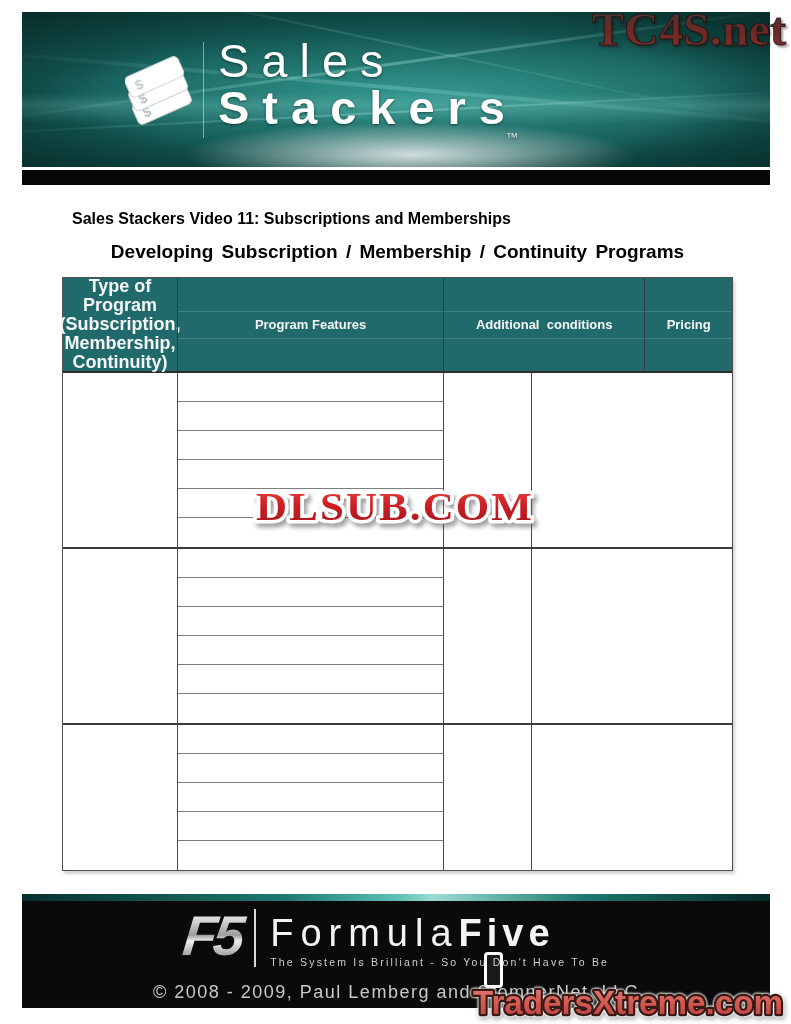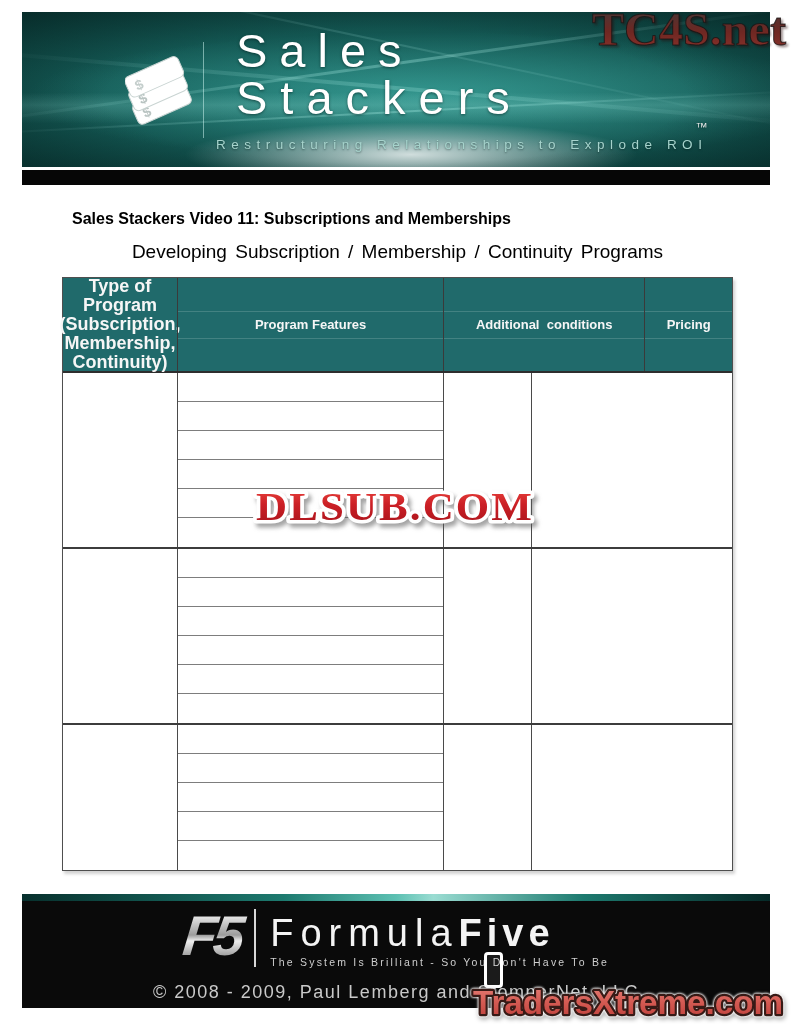--- a/index.html
+++ b/index.html
@@ -22,30 +22,30 @@
   .s3{top:64%;height:2px;transform:rotate(-3deg);}
   .s4{top:20%;height:2px;transform:rotate(12deg);opacity:.5;}
   .band{position:absolute;inset:0;
       background:linear-gradient(180deg,transparent 52%,rgba(150,230,220,0.22) 60%,transparent 72%);}
   .banner-content{position:absolute;left:103px;top:0;height:100%;display:flex;align-items:center;}
   .stack-icon{flex:0 0 auto;margin-right:10px;}
   .logo-divider{width:1px;height:96px;background:rgba(200,240,235,0.55);margin-right:12px;}
   .brand{white-space:nowrap;color:#ffffff;line-height:1;display:flex;align-items:baseline;
       text-shadow:0 1px 3px rgba(0,30,28,0.6);flex-direction:column;}
   .brand-light{font-size:47px;font-weight:400;letter-spacing:12px;}
-  .brand-bold{font-size:47px;font-weight:400;letter-spacing:13px;margin-left:20px;}
+  .brand-bold{font-size:47px;font-weight:700;letter-spacing:13px;margin-left:2px;}
   .tm{font-size:12px;color:#e8e8e8;letter-spacing:0;margin-left:-6px;align-self:flex-end;}
   .tagline{margin-top:4px;font-size:13.5px;letter-spacing:5.5px;color:#a6d3cc;white-space:nowrap;
       text-shadow:0 1px 2px rgba(0,30,28,0.5);}
   .banner-black-bar{position:absolute;left:22px;top:170px;width:748px;height:15px;background:#060606;}
 
   
   .video-title{position:absolute;left:72px;top:210px;font-size:16px;font-weight:700;color:#000;}
   .doc-heading{position:absolute;left:62px;top:241px;width:671px;text-align:center;
-      font-size:19px;font-weight:400;color:#000;word-spacing:3px;}
+      font-size:19px;font-weight:700;color:#000;word-spacing:3px;}
 
   
   .program-table{position:absolute;left:62px;top:277px;width:671px;
       border:1px solid #4f4f4f;box-shadow:2px 3px 3px rgba(0,0,0,0.18);box-sizing:border-box;
       background:#ffffff;}
   .thead{display:flex;height:95px;background:#206a6b;color:#f6f6f6;
       border-bottom:2px solid #2e2e2e;box-sizing:border-box;}
   .th{box-sizing:border-box;display:flex;flex-direction:column;justify-content:center;}
   .th + .th{border-left:1px solid #3a3a3a;}
   .th-type{width:114px;align-items:center;text-align:center;font-weight:700;font-size:18px;
@@ -125,21 +125,20 @@
           <text x="14" y="29" font-size="14" font-weight="bold" fill="#c4cecc">$</text>
         </g>
       </svg>
       <div class="logo-divider"></div>
       <div>
         <div class="brand">
           <span class="brand-light">Sales</span>
             <span class="brand-bold">Stackers</span>
           <span class="tm">™</span>
         </div>
-        <div class="tagline">Restructuring Relationships to Explode ROI</div>
       </div>
     </div>
   </div>
   <div class="banner-black-bar"></div>
 
   <svg class="wm-tc4s" width="200" height="58" viewBox="0 0 200 58">
     <defs>
       <linearGradient id="gTc4s" x1="0" y1="0" x2="0" y2="1">
         <stop offset="0" stop-color="#3d3b3b"></stop>
         <stop offset="0.55" stop-color="#6e2722"></stop>

